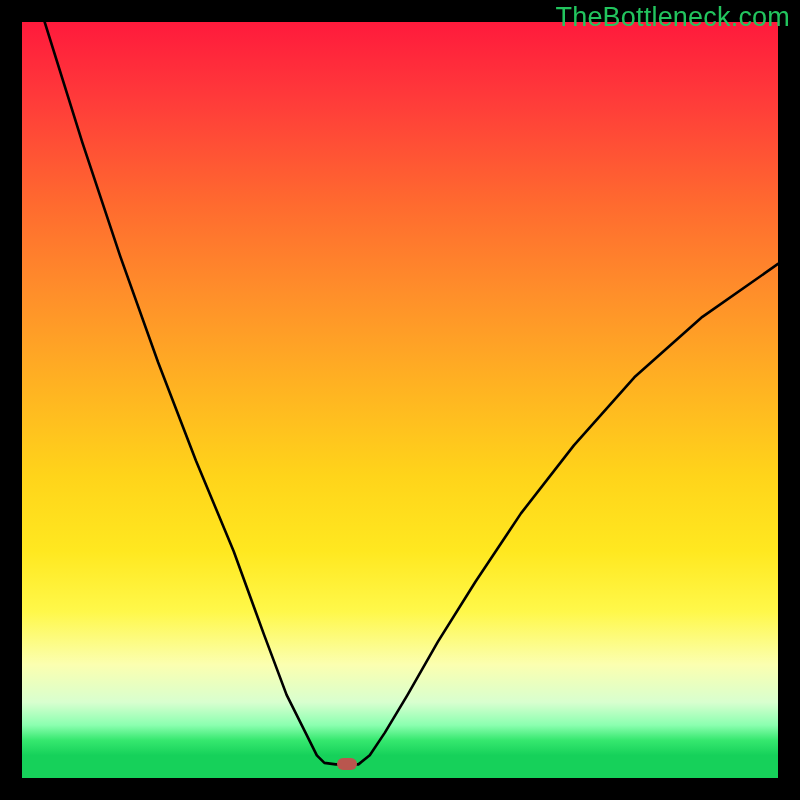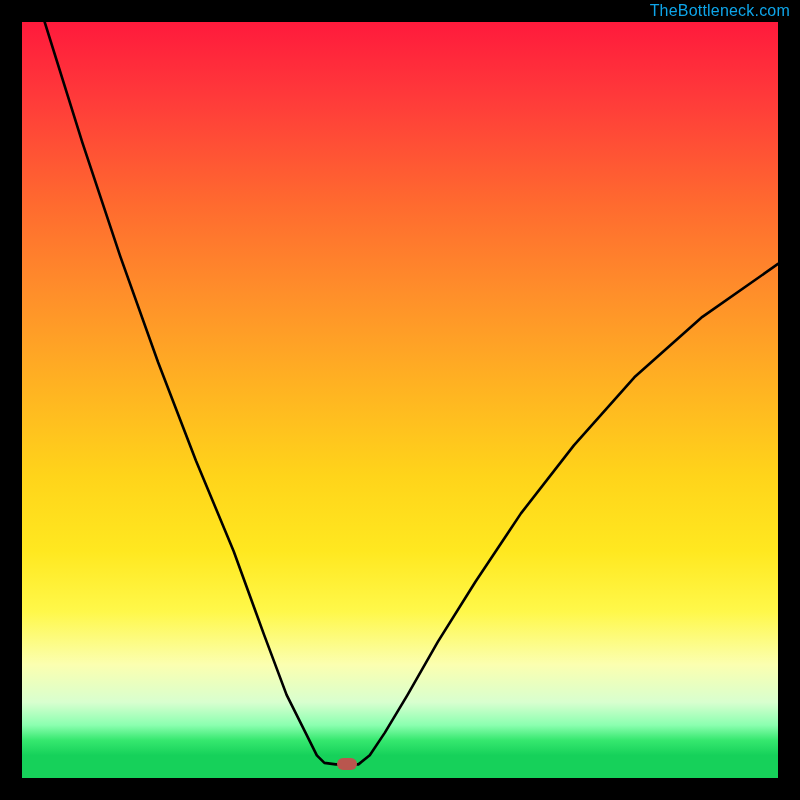--- a/index.html
+++ b/index.html
@@ -31,22 +31,22 @@
       #8bffb0 93%,
       #36e86f 95%,
       #16d15a 97%,
       #16d15a 100%
     );
   }
   .watermark {
     position: absolute;
     top: 2px;
     right: 10px;
-    color: #0ea5e9;
-    font-size: 16px;
+    color: #22c55e;
+    font-size: 27px;
     letter-spacing: 0.2px;
     font-weight: 500;
     z-index: 5;
   }
   svg.curve {
     position: absolute;
     left: 0;
     top: 0;
     width: 756px;
     height: 756px;

